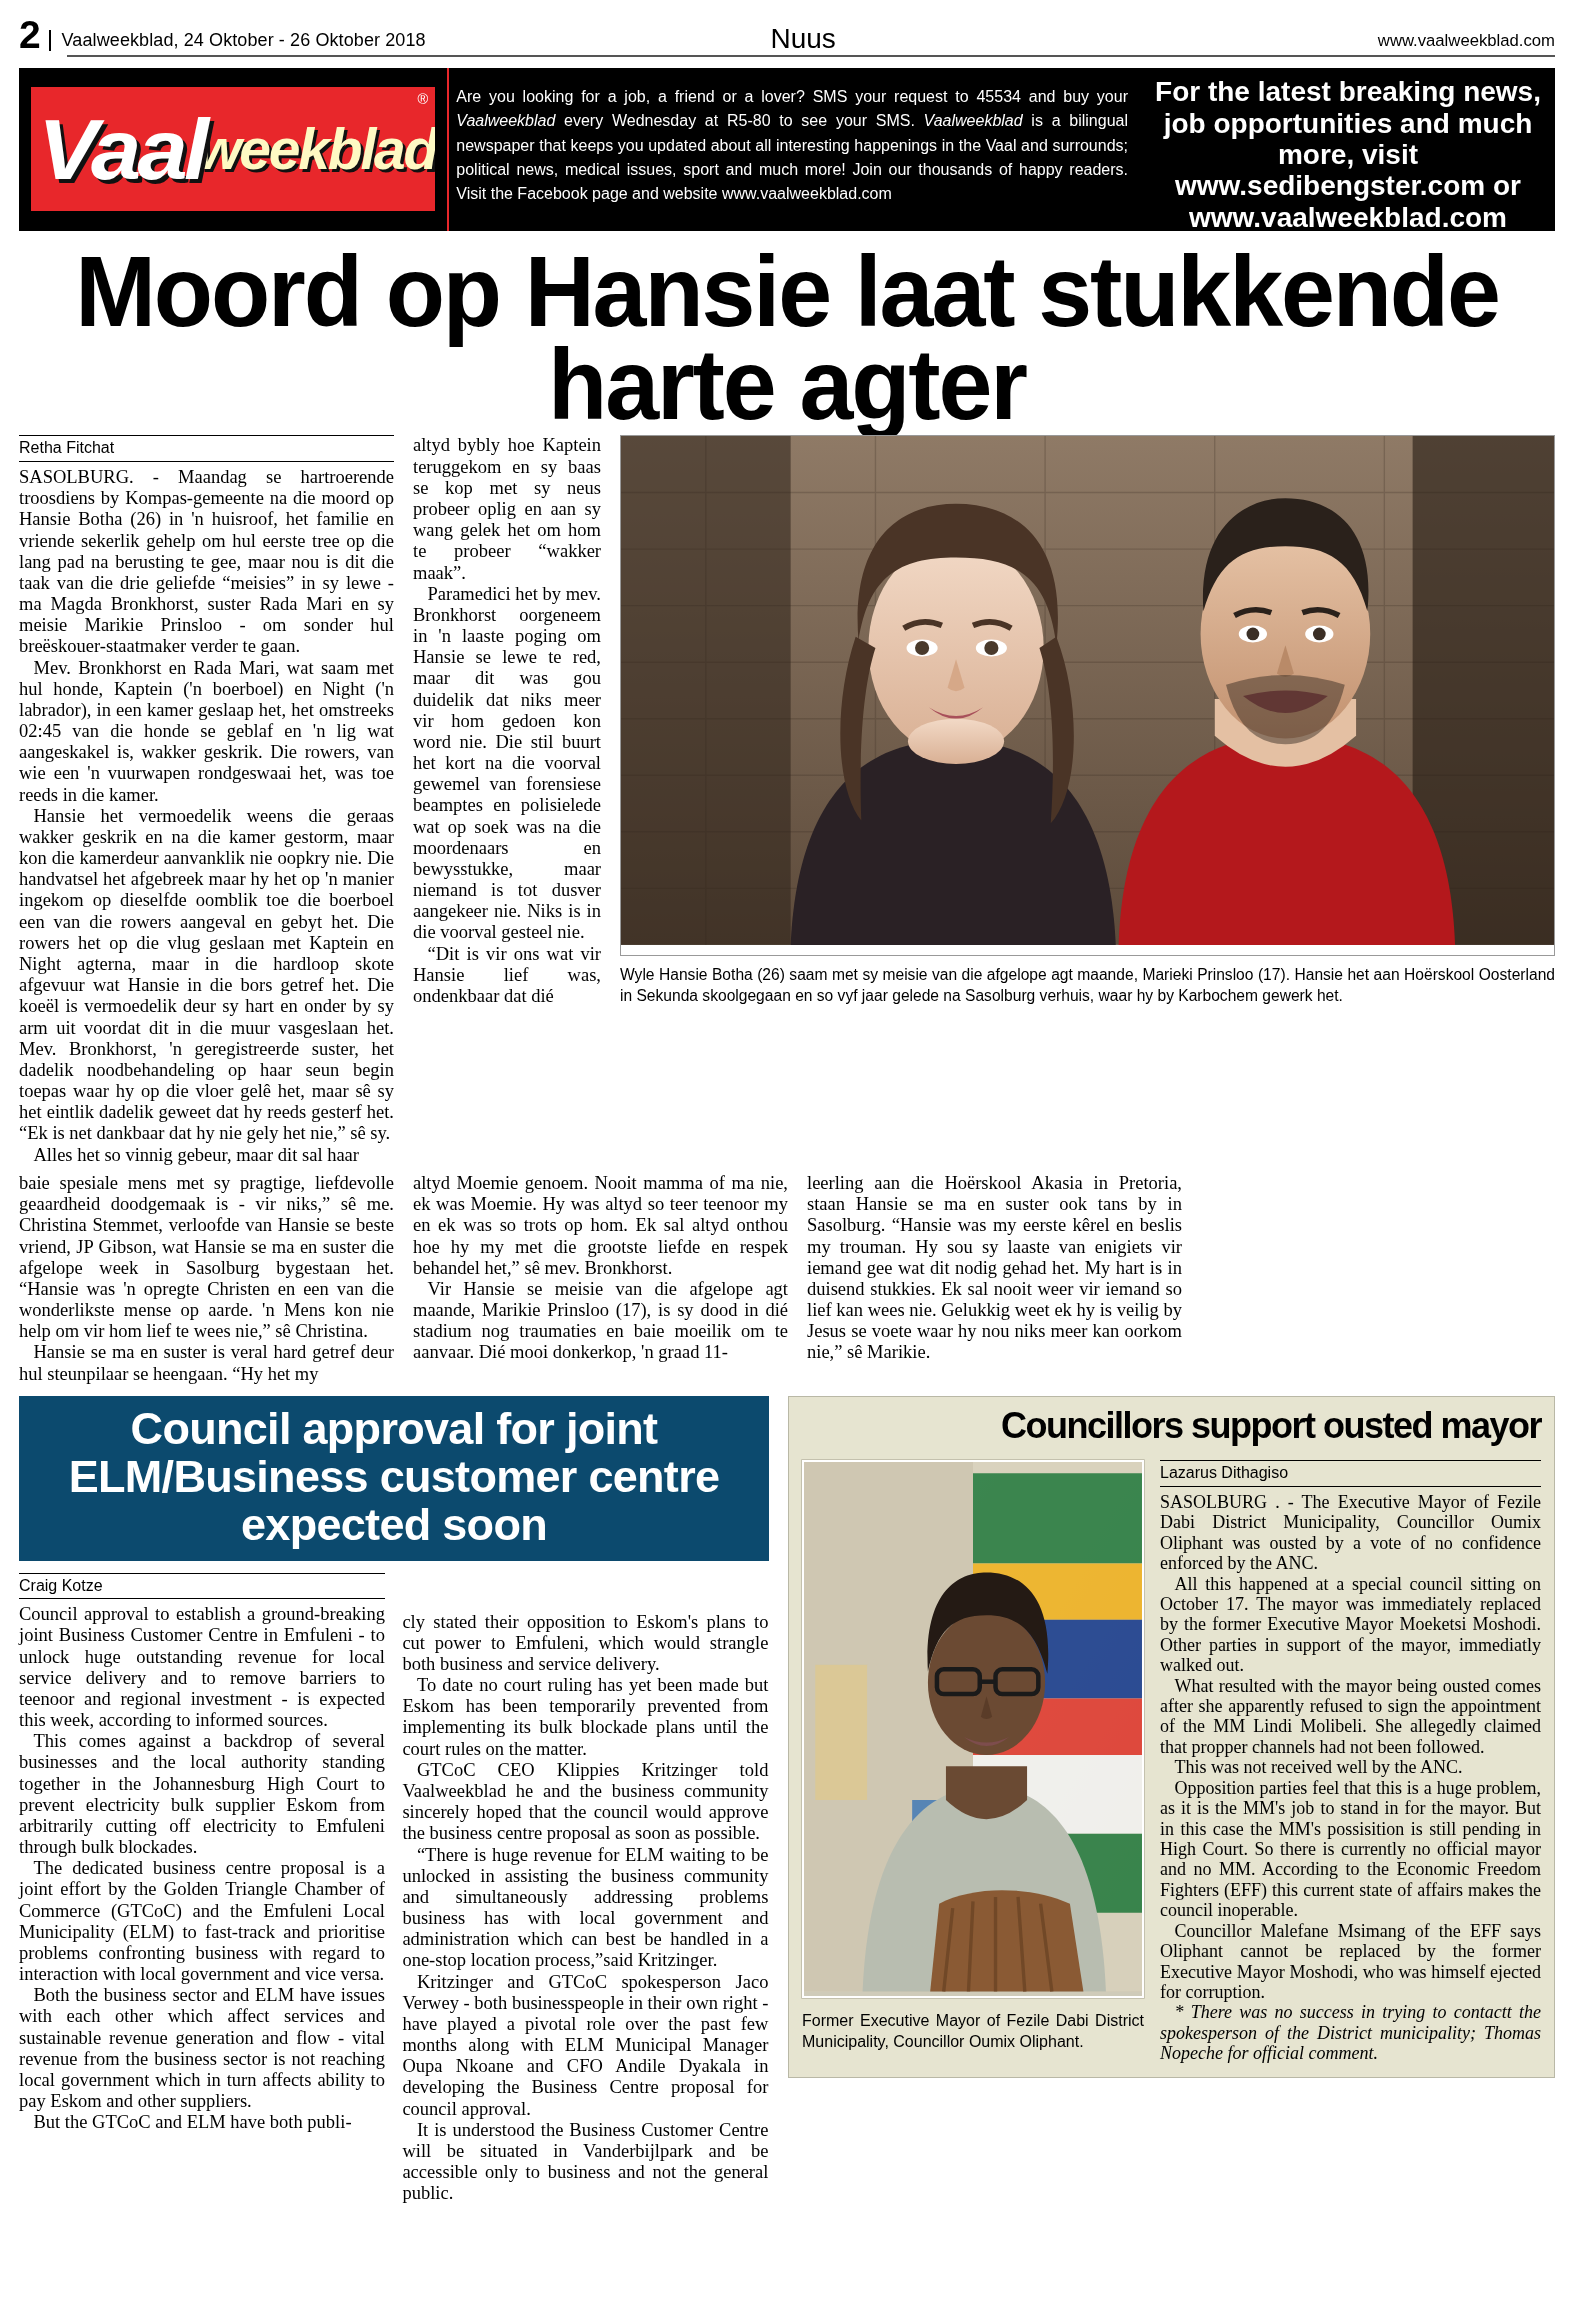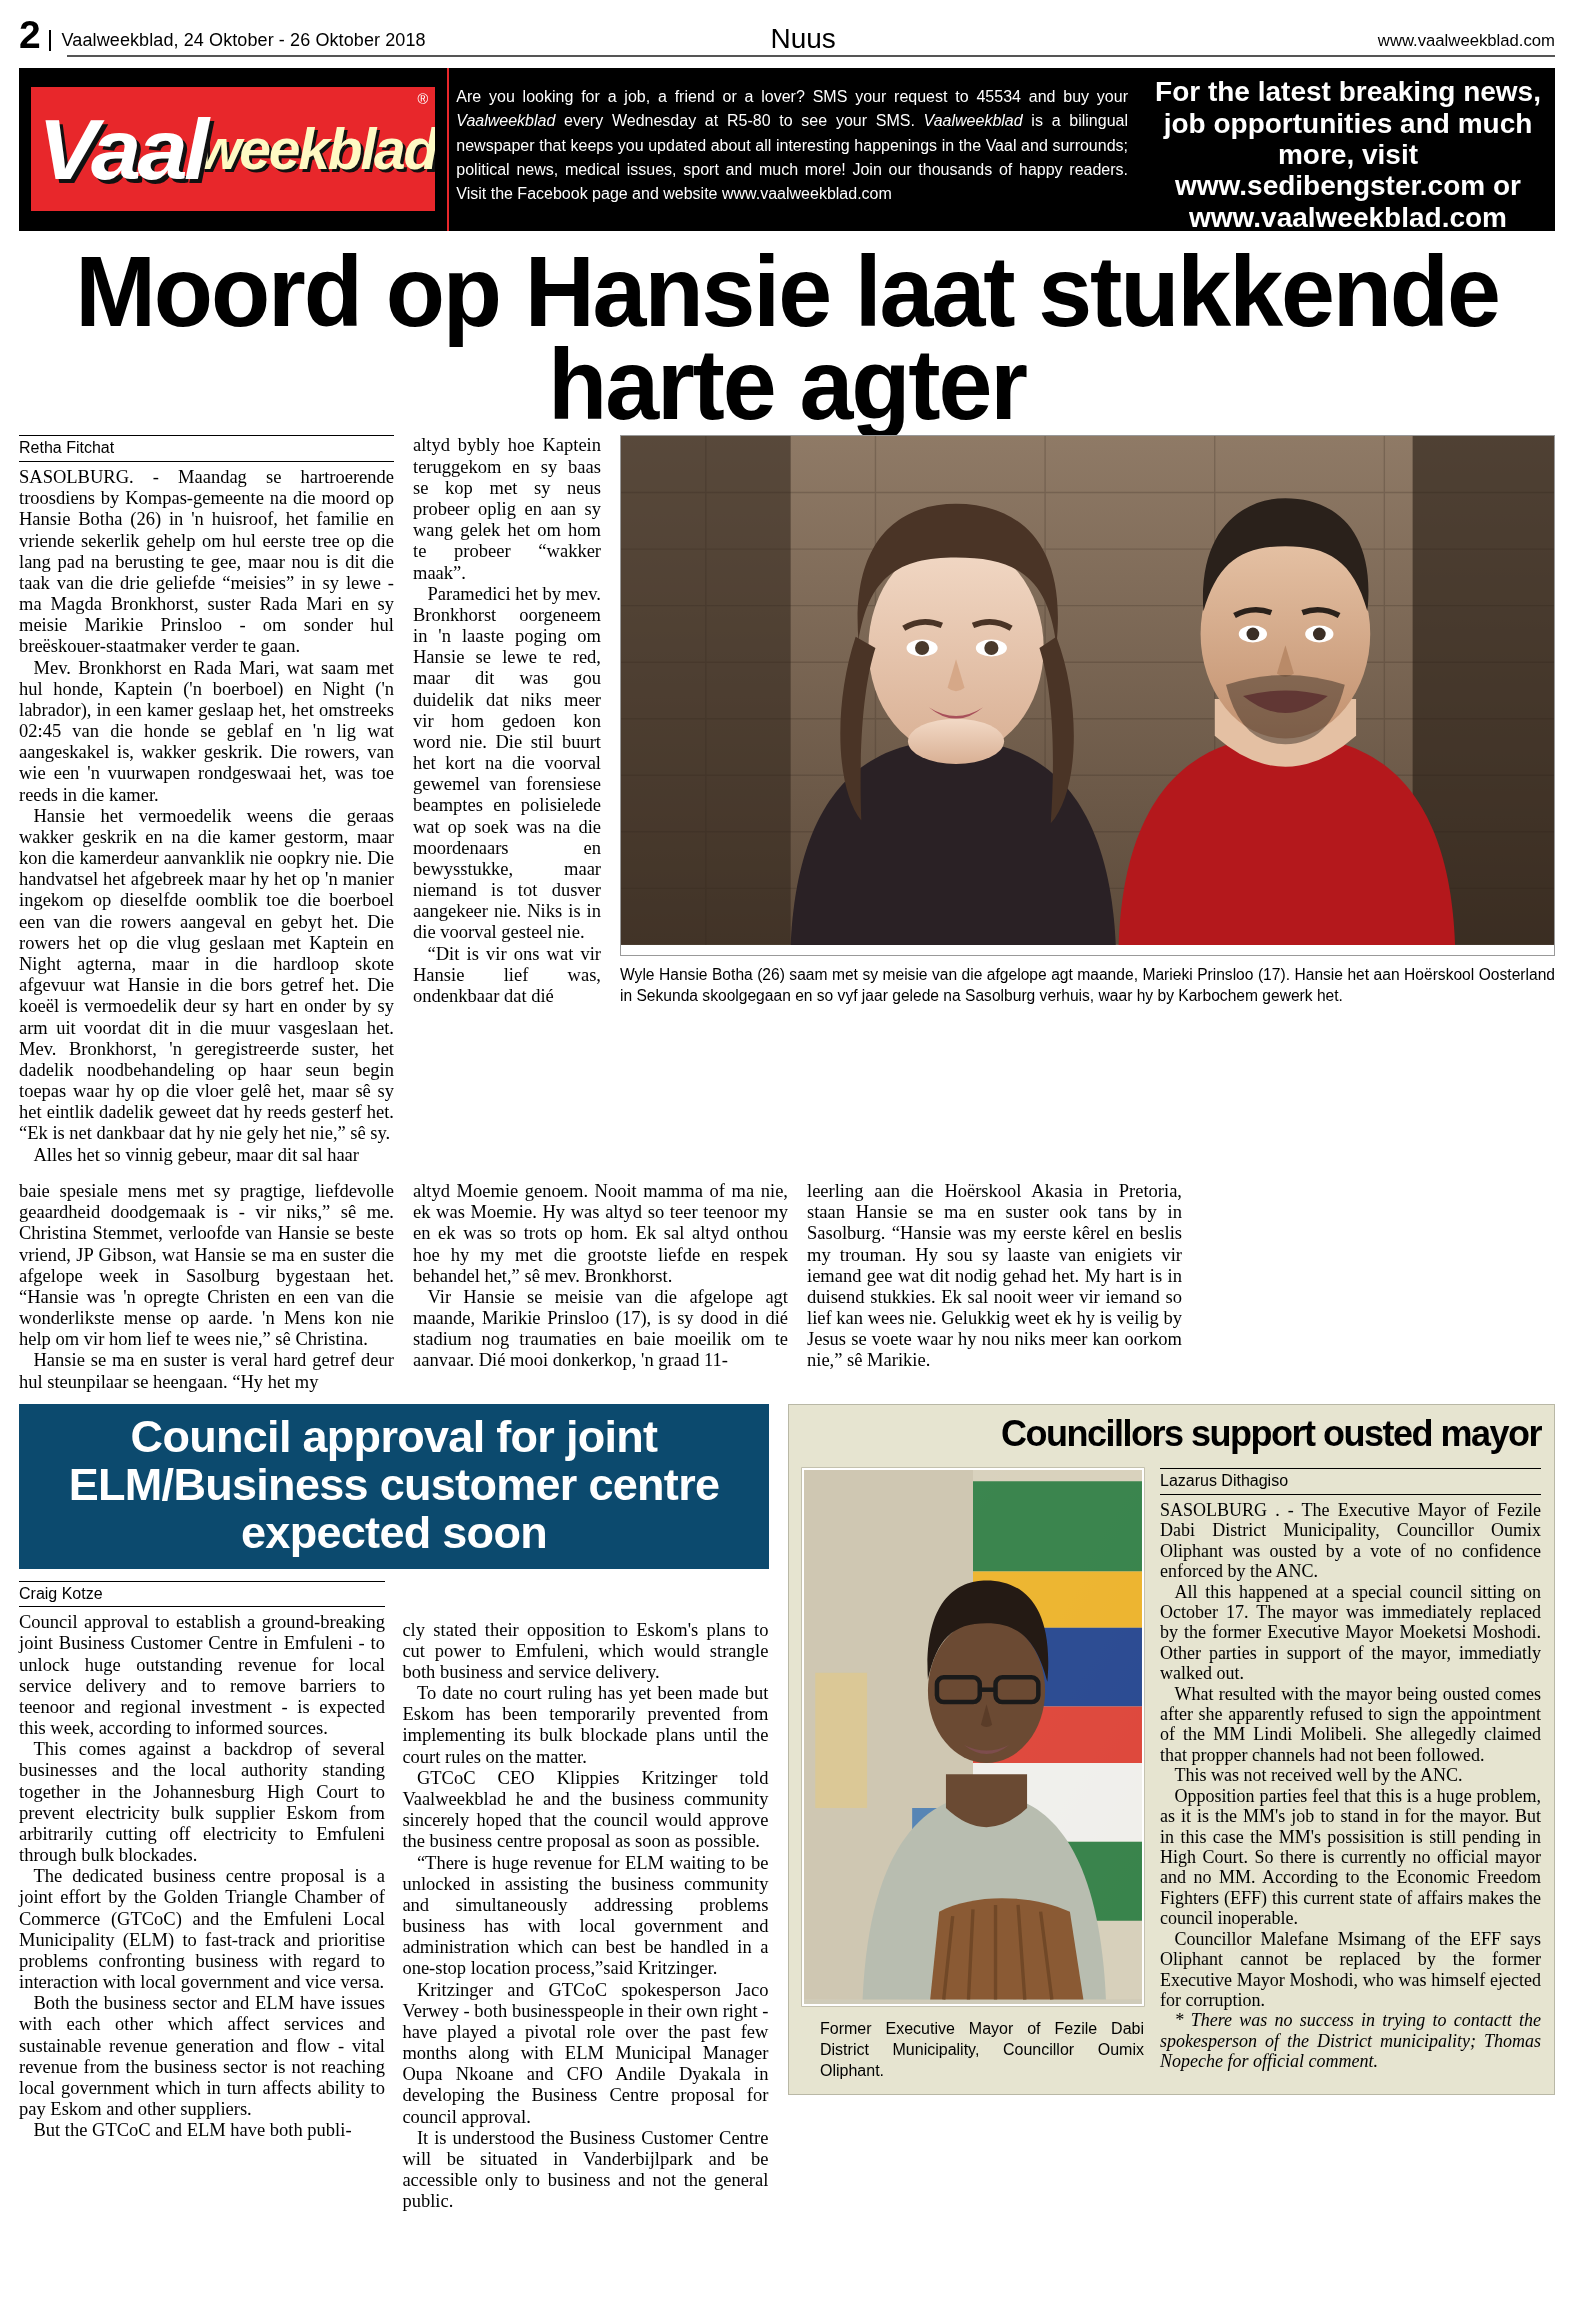--- a/index.html
+++ b/index.html
@@ -49,21 +49,21 @@
   .body-col p.first { text-indent:0; }
   .caption { font-family:"Liberation Sans", sans-serif; font-size:15.6px; line-height:1.33; text-align:justify; }
 
   
   .a1 { display:flex; gap:19px; }
   .a1-c1 { width:375px; }
   .a1-c2 { width:188px; }
   .a1-right { flex:1; }
   .photo1 { width:100%; height:521px; position:relative; overflow:hidden; border:0.7px solid #999; }
   .a1-bottom { display:flex; gap:19px; margin-top:7.3px; }
-  .a1-bottom > div { width:375px;margin-top:8px; }
+  .a1-bottom > div { width:375px; }
 
   
   .ph { position:absolute; inset:0; }
 
   
   .lower { display:flex; gap:19px; margin-top:11.6px; }
   .lower-left { width:750px; }
   .lower-right { width:767px; }
 
   .blackhead { background:#0c4a6e; color:#fff; font-family:"Liberation Sans", sans-serif; font-weight:700;
@@ -73,21 +73,21 @@
   .beigehead { font-family:"Liberation Sans", sans-serif; font-weight:700; font-size:36px; line-height:1.02;
                text-align:right; letter-spacing:-1.5px; margin-bottom:16px; }
 
   .two-col { display:flex; gap:17.4px; margin-top:11.6px; }
   .two-col > div { width:366px; }
 
   .mayor-body { display:flex; gap:16px; }
   .mayor-photo-col { width:342px; }
   .mayor-text-col { flex:1; }
   .photo2 { width:100%; height:538px; position:relative; overflow:hidden; background:#cfcbb9; border:2.2px solid #fff; box-shadow:0 0 0 0.7px #b5b3a0; }
-  .caption2 { margin-top:11.6px; font-family:"Liberation Sans", sans-serif; font-size:16px; line-height:1.32; text-align:justify;margin-left:18px; }
+  .caption2 { margin-top:11.6px; font-family:"Liberation Sans", sans-serif; font-size:16px; line-height:1.32; text-align:justify; }
   .mayor-body-text { font-family:"Liberation Serif", serif; font-size:18px; line-height:1.135; text-align:justify; hyphens:auto; }
   .mayor-body-text p { margin:0; text-indent:14.5px; }
   .mayor-body-text p.first { text-indent:0; }
   .mayor-body-text p.note { font-style:italic; }
 </style>
 </head>
 <body>
 
 <div class="page">
 

